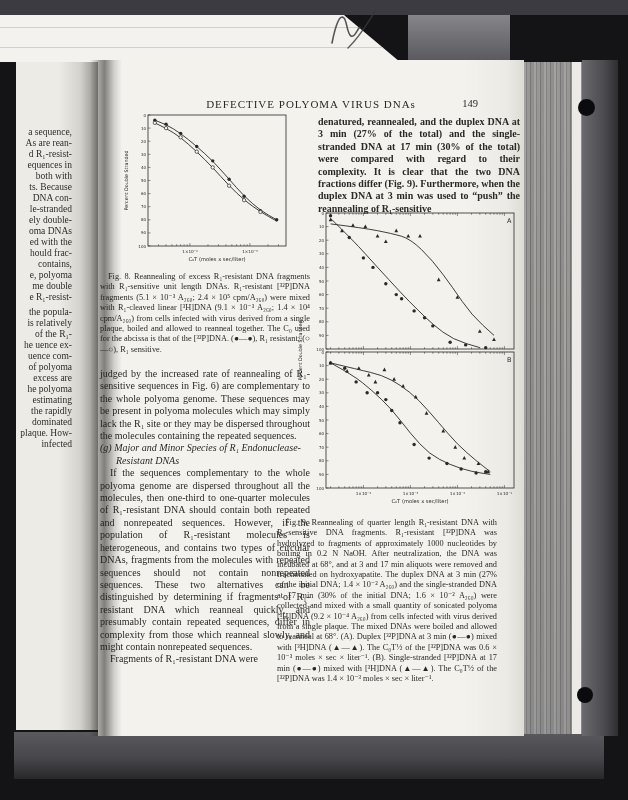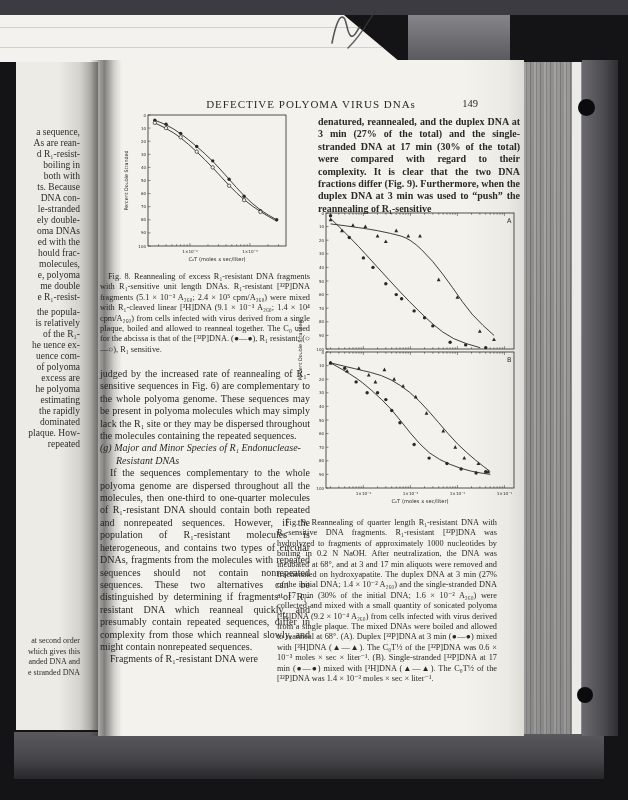--- a/index.html
+++ b/index.html
@@ -11,21 +11,21 @@
   .paper-edge{position:absolute;left:0;width:100%;height:1px;background:#d2d0ca;}
   .tr-shadow{position:absolute;left:408px;top:15px;width:102px;height:46px;
              background:linear-gradient(180deg,#86868a,#5a5a5e);}
   .handwriting{position:absolute;left:322px;top:7px;z-index:6;}
   .bottom-shadow{position:absolute;left:14px;top:732px;width:590px;height:47px;
                  background:linear-gradient(180deg,#5a5a5e,#47474b 55%,#28282b);}
   .book{position:absolute;left:16px;top:60px;width:586px;height:676px;}
   .left-page{position:absolute;left:0;top:2px;width:82px;height:668px;
              background:linear-gradient(90deg,#edebe6 0%,#edebe6 52%,#d4d2cd 78%,#908e89 100%);
              overflow:hidden;}
-  .frag-block{position:absolute;right:4px;width:82px;padding-right:14px;box-sizing:border-box;
+  .frag-block{position:absolute;right:12px;width:82px;padding-right:14px;box-sizing:border-box;
               text-align:right;color:#2e2c29;font-size:9.5px;line-height:11px;white-space:nowrap;overflow:hidden;padding-left:16px;}
   .frag-foot{font-size:8px;line-height:10.5px;}
   .gutter{position:absolute;left:74px;top:0;width:32px;height:676px;z-index:3;
           background:linear-gradient(90deg,rgba(20,20,20,0) 0%,rgba(25,25,25,.5) 45%,rgba(25,25,25,.15) 75%,rgba(25,25,25,0) 100%);}
   .main-page{position:absolute;left:82px;top:0;width:426px;height:676px;overflow:hidden;
              background:linear-gradient(90deg,#e3e1dc 0,#f4f2ed 20px,#f4f2ed 86%,#eceae5 96%,#dddbd6 100%);}
   .running-head{position:absolute;left:0;top:38px;width:100%;text-align:center;
                 font-size:11px;letter-spacing:1px;color:#2b2927;}
   .pageno{position:absolute;right:46px;top:38px;font-size:10.5px;color:#2b2927;}
   .body-text{font-size:10px;line-height:12.4px;text-align:justify;color:#2b2927;}
@@ -71,54 +71,48 @@
 
   <div class="bottom-shadow"></div>
 
   <div class="book">
 
     <div class="left-page">
       <div class="frag-block" style="top:65px">
           <div>a sequence,</div>
           <div>As are rean-</div>
           <div>d R₁-resist-</div>
-          <div>boiling in</div>
+          <div>equences in</div>
           <div>both with</div>
           <div>ts. Because</div>
           <div>DNA con-</div>
           <div>le-stranded</div>
           <div>ely double-</div>
           <div>oma DNAs</div>
           <div>ed with the</div>
           <div>hould frac-</div>
-          <div>molecules,</div>
+          <div>contains,</div>
           <div>e, polyoma</div>
           <div>me double</div>
           <div>e R₁-resist-</div>
         </div>
       <div class="frag-block" style="top:245px">
           <div>the popula-</div>
           <div>is relatively</div>
           <div>of the R₁-</div>
           <div>he uence ex-</div>
           <div>uence com-</div>
           <div>of polyoma</div>
           <div>excess are</div>
           <div>he polyoma</div>
           <div>estimating</div>
           <div>the rapidly</div>
           <div>dominated</div>
           <div>plaque. How-</div>
-          <div>repeated</div>
-        </div>
-      <div class="frag-block frag-foot" style="top:574px">
-          <div>at second order</div>
-          <div>which gives this</div>
-          <div>anded DNA and</div>
-          <div>e stranded DNA</div>
+          <div>infected</div>
         </div>
     </div>
 
     <div class="main-page">
       <div class="running-head">DEFECTIVE POLYOMA VIRUS DNAs</div>
       <div class="pageno">149</div>
 
       <svg class="fig8-chart" width="172" height="158" viewBox="0 0 172 158">
           <rect x="26" y="5" width="138" height="131" fill="none" stroke="#2b2927" stroke-width="0.8"></rect>
           <line x1="26" y1="5" x2="28.5" y2="5" stroke="#2b2927" stroke-width="0.5"></line>

